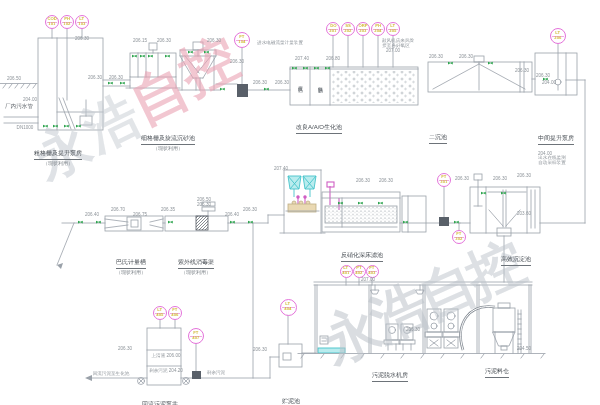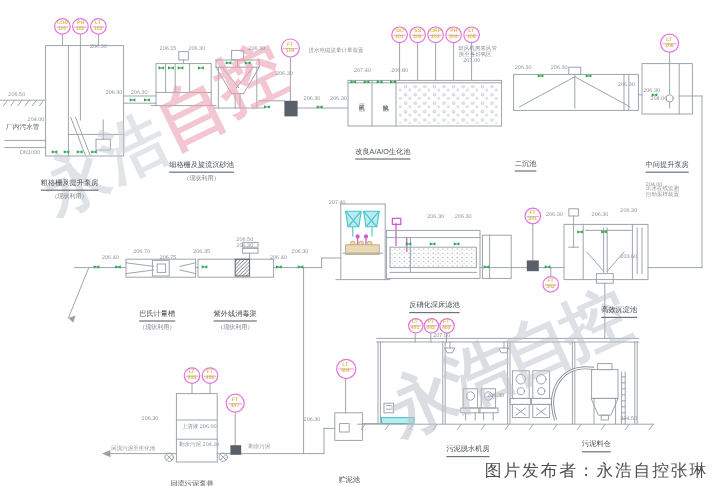--- a/index.html
+++ b/index.html
@@ -368,14 +368,13 @@
       <span class="vv" style="left: 250px; top: 223px;">▶◀</span>
       <span class="vv" style="left: 405px; top: 223px;">▶◀</span>
       <span class="vv" style="left: 456px; top: 223px;">▶◀</span>
       <span class="vv" style="left: 483px; top: 194px;">▶◀</span>
       <span class="vv" style="left: 503px; top: 194px;">▶◀</span>
       <span class="vv" style="left: 340px; top: 204px;">▶◀</span>
       <span class="vv" style="left: 360px; top: 204px;">▶◀</span>
       <span class="vv" style="left: 380px; top: 204px;">▶◀</span>
     </div>
 
-  <div id="caption">图片发布者：永浩自控张琳</div>
 </div>
 
 </body></html>

